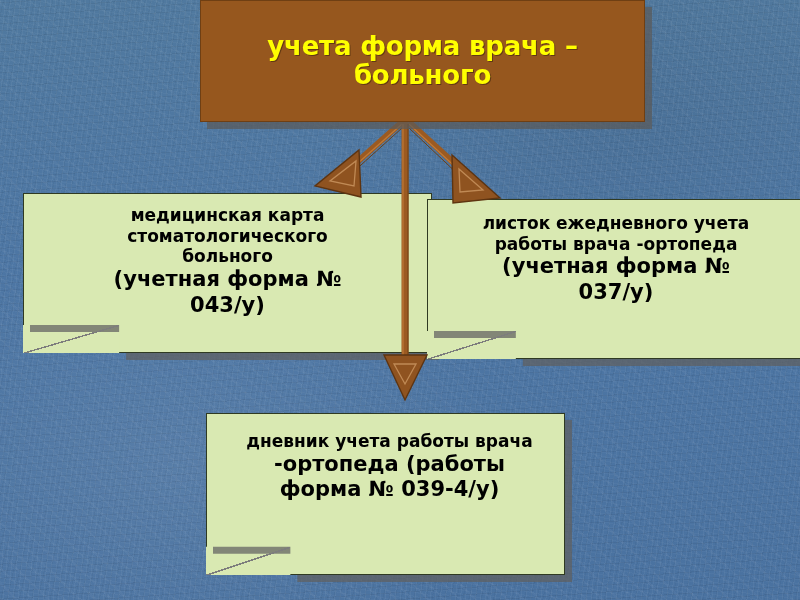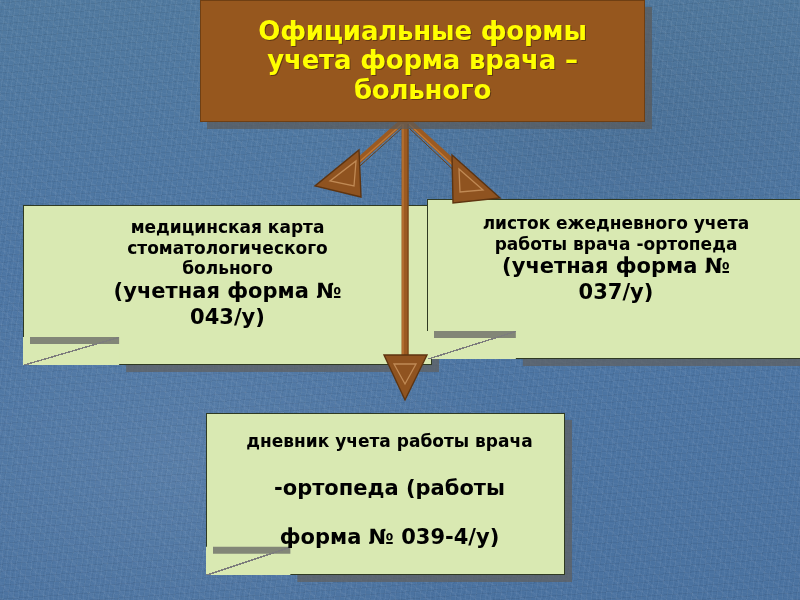--- a/index.html
+++ b/index.html
@@ -82,41 +82,40 @@
     position:absolute;inset:0;
     display:flex;flex-direction:column;align-items:center;justify-content:flex-start;
     text-align:center;
     color:#000;
     box-sizing:border-box;
   }
   .l-small{font-size:17px;font-weight:bold;line-height:1.22;}
   .l-big{font-size:21px;font-weight:bold;line-height:1.22;}
 
   
-  #note-left   {left:23px; top:205px; width:409px; height:160px;}
+  #note-left   {left:23px; top:193px; width:409px; height:160px;}
   #note-left   .note-text{padding:12px 14px 0 14px;}
   #note-right  {left:427px;top:199px; width:378px; height:160px;}
   #note-right  .note-text{padding:14px 16px 0 16px;}
   #note-bottom {left:206px;top:413px; width:359px; height:162px;}
-  #note-bottom .note-text{padding:18px 16px 0 24px;gap:24px;}
+  #note-bottom .note-text{padding:18px 16px 0 24px;}
 
   
   #arrows{
     position:absolute;left:0;top:0;width:800px;height:600px;
     z-index:5;pointer-events:none;
   }
 </style>
 </head>
 <body>
 
 <div id="slide">
 
   <div class="title-box">
     <div class="title-text">
-      <div>Официальные формы</div>
       <div>учета форма врача –</div>
       <div>больного</div>
     </div>
   </div>
 
   <svg id="arrows" viewBox="0 0 800 600" xmlns="http://www.w3.org/2000/svg">
 
     <g>
       <path d="M 402 122 L 347 171" stroke="#9b5a21" stroke-width="6" fill="none"></path>
       <path d="M 402 124 L 349 171" stroke="#c07a38" stroke-width="1.2" fill="none"></path>

